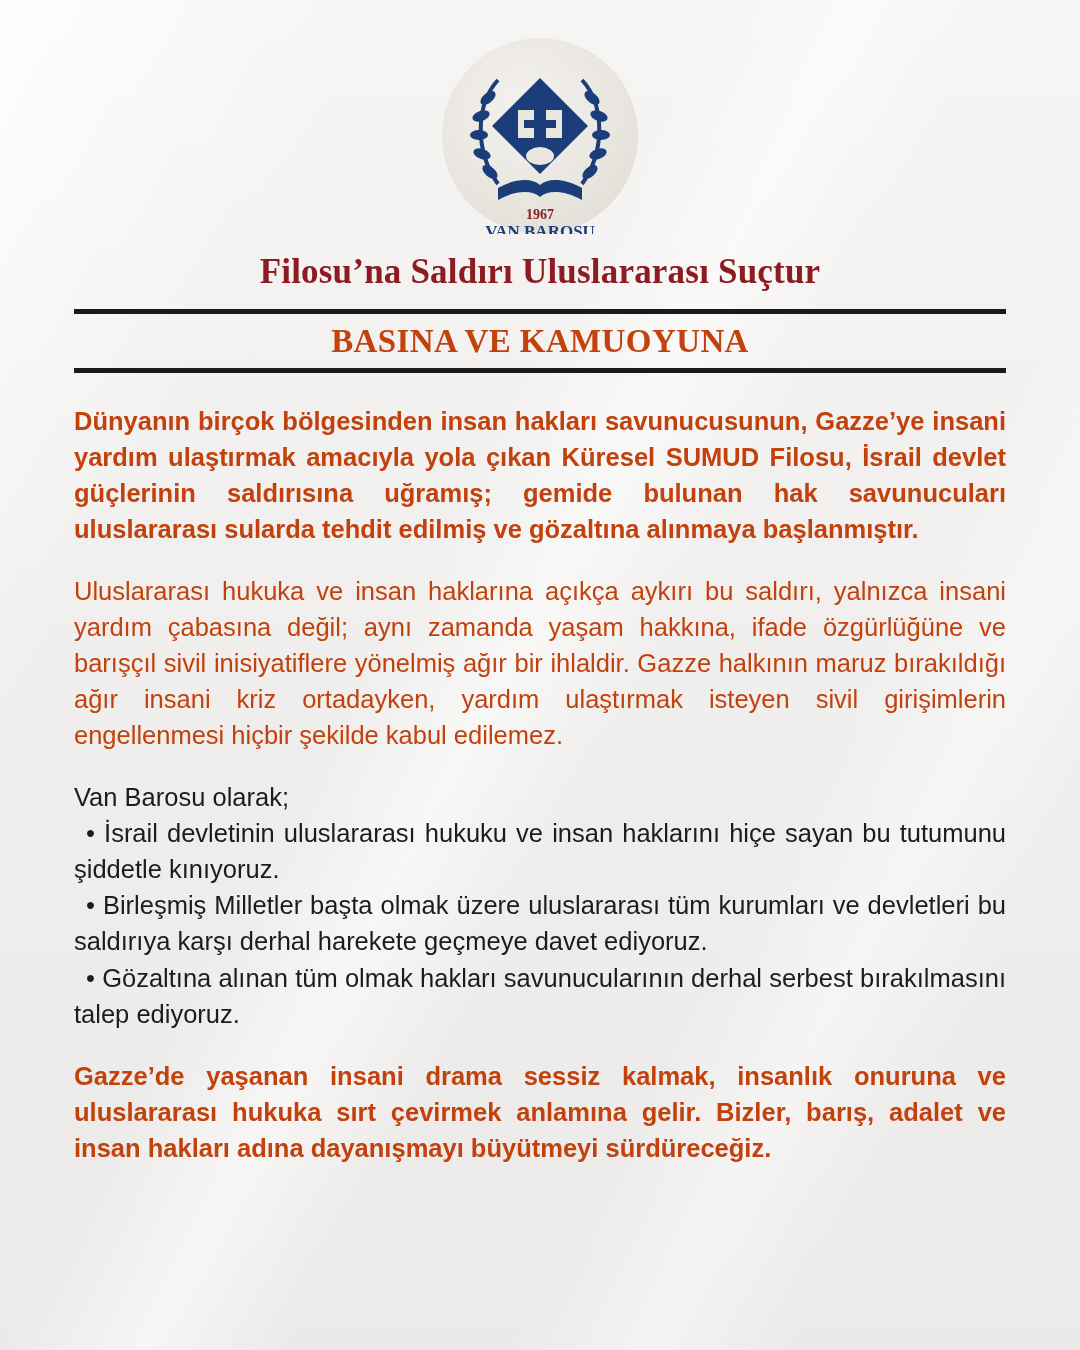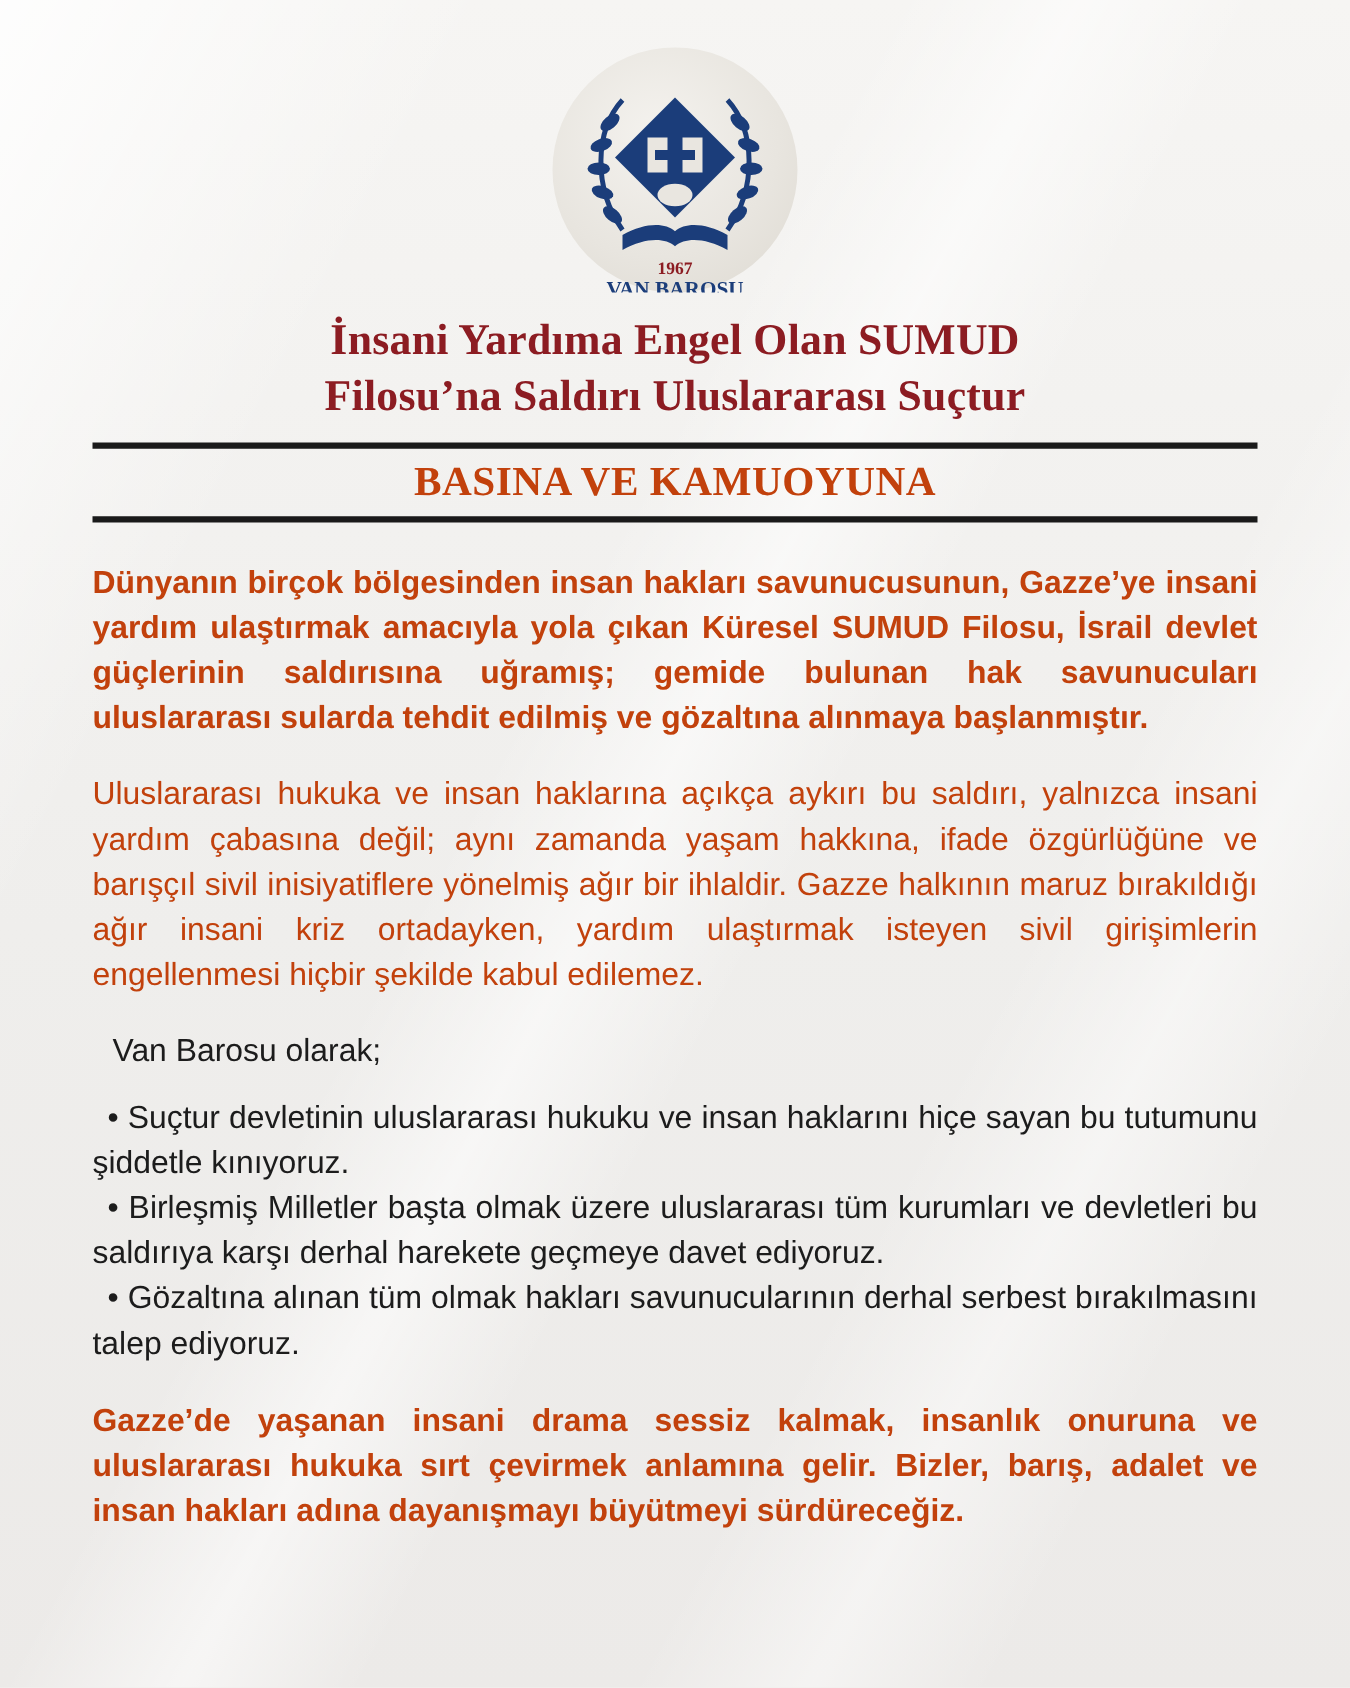--- a/index.html
+++ b/index.html
@@ -95,21 +95,21 @@
     margin: 0 0 25px 0;
   }
   .para.bold { font-weight: bold; }
   .para.tight { margin-bottom: 13px; }
 
   .list-intro {
     font-family: "Liberation Sans", sans-serif;
     font-size: 25.5px;
     line-height: 1.42;
     color: #1c1c1c;
-    margin: 16px;
+    margin: 0;
   }
   .bullet {
     font-family: "Liberation Sans", sans-serif;
     font-size: 25.5px;
     line-height: 1.42;
     color: #1c1c1c;
     text-align: justify;
     text-justify: inter-word;
     margin: 0;
     text-indent: 12px;
@@ -159,34 +159,33 @@
         </g>
 
         <text x="98" y="181" text-anchor="middle" font-family="Liberation Serif, serif" font-size="14" font-weight="bold" fill="#8c1c22">1967</text>
 
         <text x="98" y="199" text-anchor="middle" font-family="Liberation Serif, serif" font-size="17" font-weight="bold" fill="#1b3d7a">VAN BAROSU</text>
       </svg>
     </div>
   </div>
 
   <div class="title">
-    <div>İnsani Yardıma Engel Olan SUMUD</div>
     <div>Filosu’na Saldırı Uluslararası Suçtur</div>
   </div>
 
   <div class="rule"></div>
   <div class="subtitle">BASINA VE KAMUOYUNA</div>
   <div class="rule2"></div>
 
   <p class="para bold">Dünyanın birçok bölgesinden insan hakları savunucusunun, Gazze’ye insani yardım ulaştırmak amacıyla yola çıkan Küresel SUMUD Filosu, İsrail devlet güçlerinin saldırısına uğramış; gemide bulunan hak savunucuları uluslararası sularda tehdit edilmiş ve gözaltına alınmaya başlanmıştır.</p>
 
   <p class="para">Uluslararası hukuka ve insan haklarına açıkça aykırı bu saldırı, yalnızca insani yardım çabasına değil; aynı zamanda yaşam hakkına, ifade özgürlüğüne ve barışçıl sivil inisiyatiflere yönelmiş ağır bir ihlaldir. Gazze halkının maruz bırakıldığı ağır insani kriz ortadayken, yardım ulaştırmak isteyen sivil girişimlerin engellenmesi hiçbir şekilde kabul edilemez.</p>
 
   <div class="list-intro">Van Barosu olarak;</div>
-  <p class="bullet">• Suçtur devletinin uluslararası hukuku ve insan haklarını hiçe sayan bu tutumunu şiddetle kınıyoruz.</p>
+  <p class="bullet">• İsrail devletinin uluslararası hukuku ve insan haklarını hiçe sayan bu tutumunu şiddetle kınıyoruz.</p>
   <p class="bullet">• Birleşmiş Milletler başta olmak üzere uluslararası tüm kurumları ve devletleri bu saldırıya karşı derhal harekete geçmeye davet ediyoruz.</p>
   <p class="bullet">• Gözaltına alınan tüm olmak hakları savunucularının derhal serbest bırakılmasını talep ediyoruz.</p>
 
   <div class="block-gap"></div>
 
   <p class="para bold tight">Gazze’de yaşanan insani drama sessiz kalmak, insanlık onuruna ve uluslararası hukuka sırt çevirmek anlamına gelir. Bizler, barış, adalet ve insan hakları adına dayanışmayı büyütmeyi sürdüreceğiz.</p>
 
 </div>
 
 </body></html>

